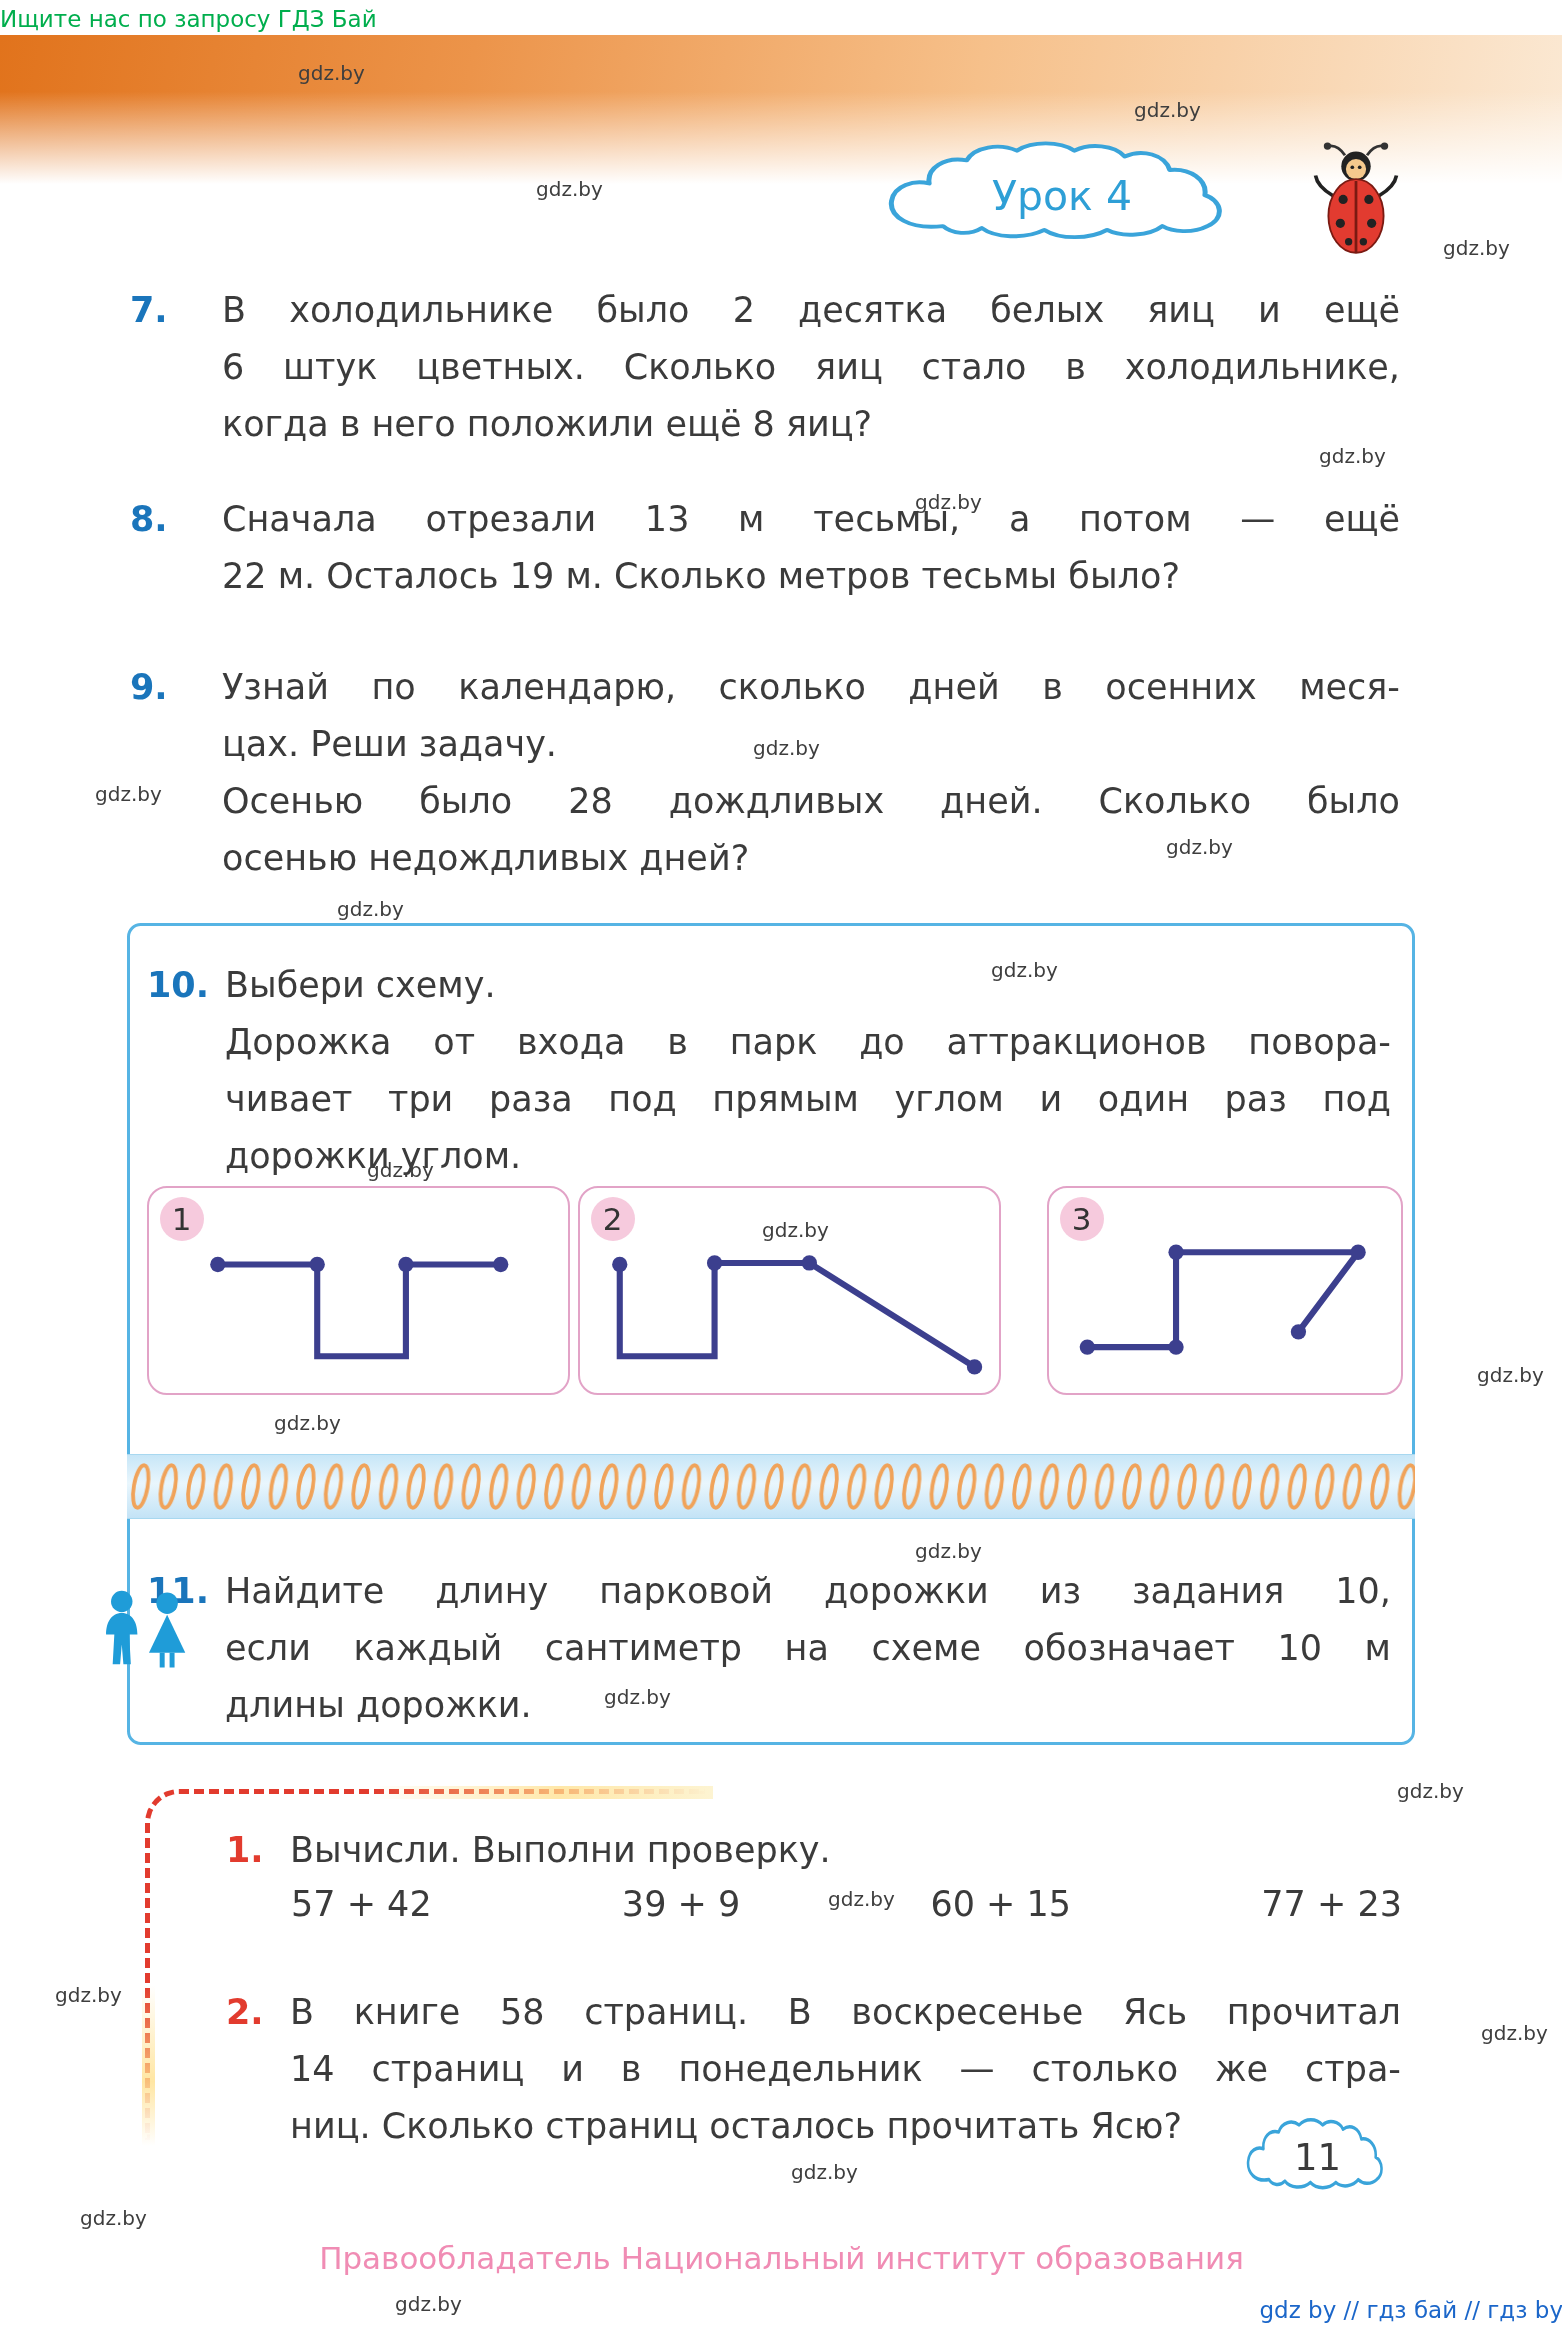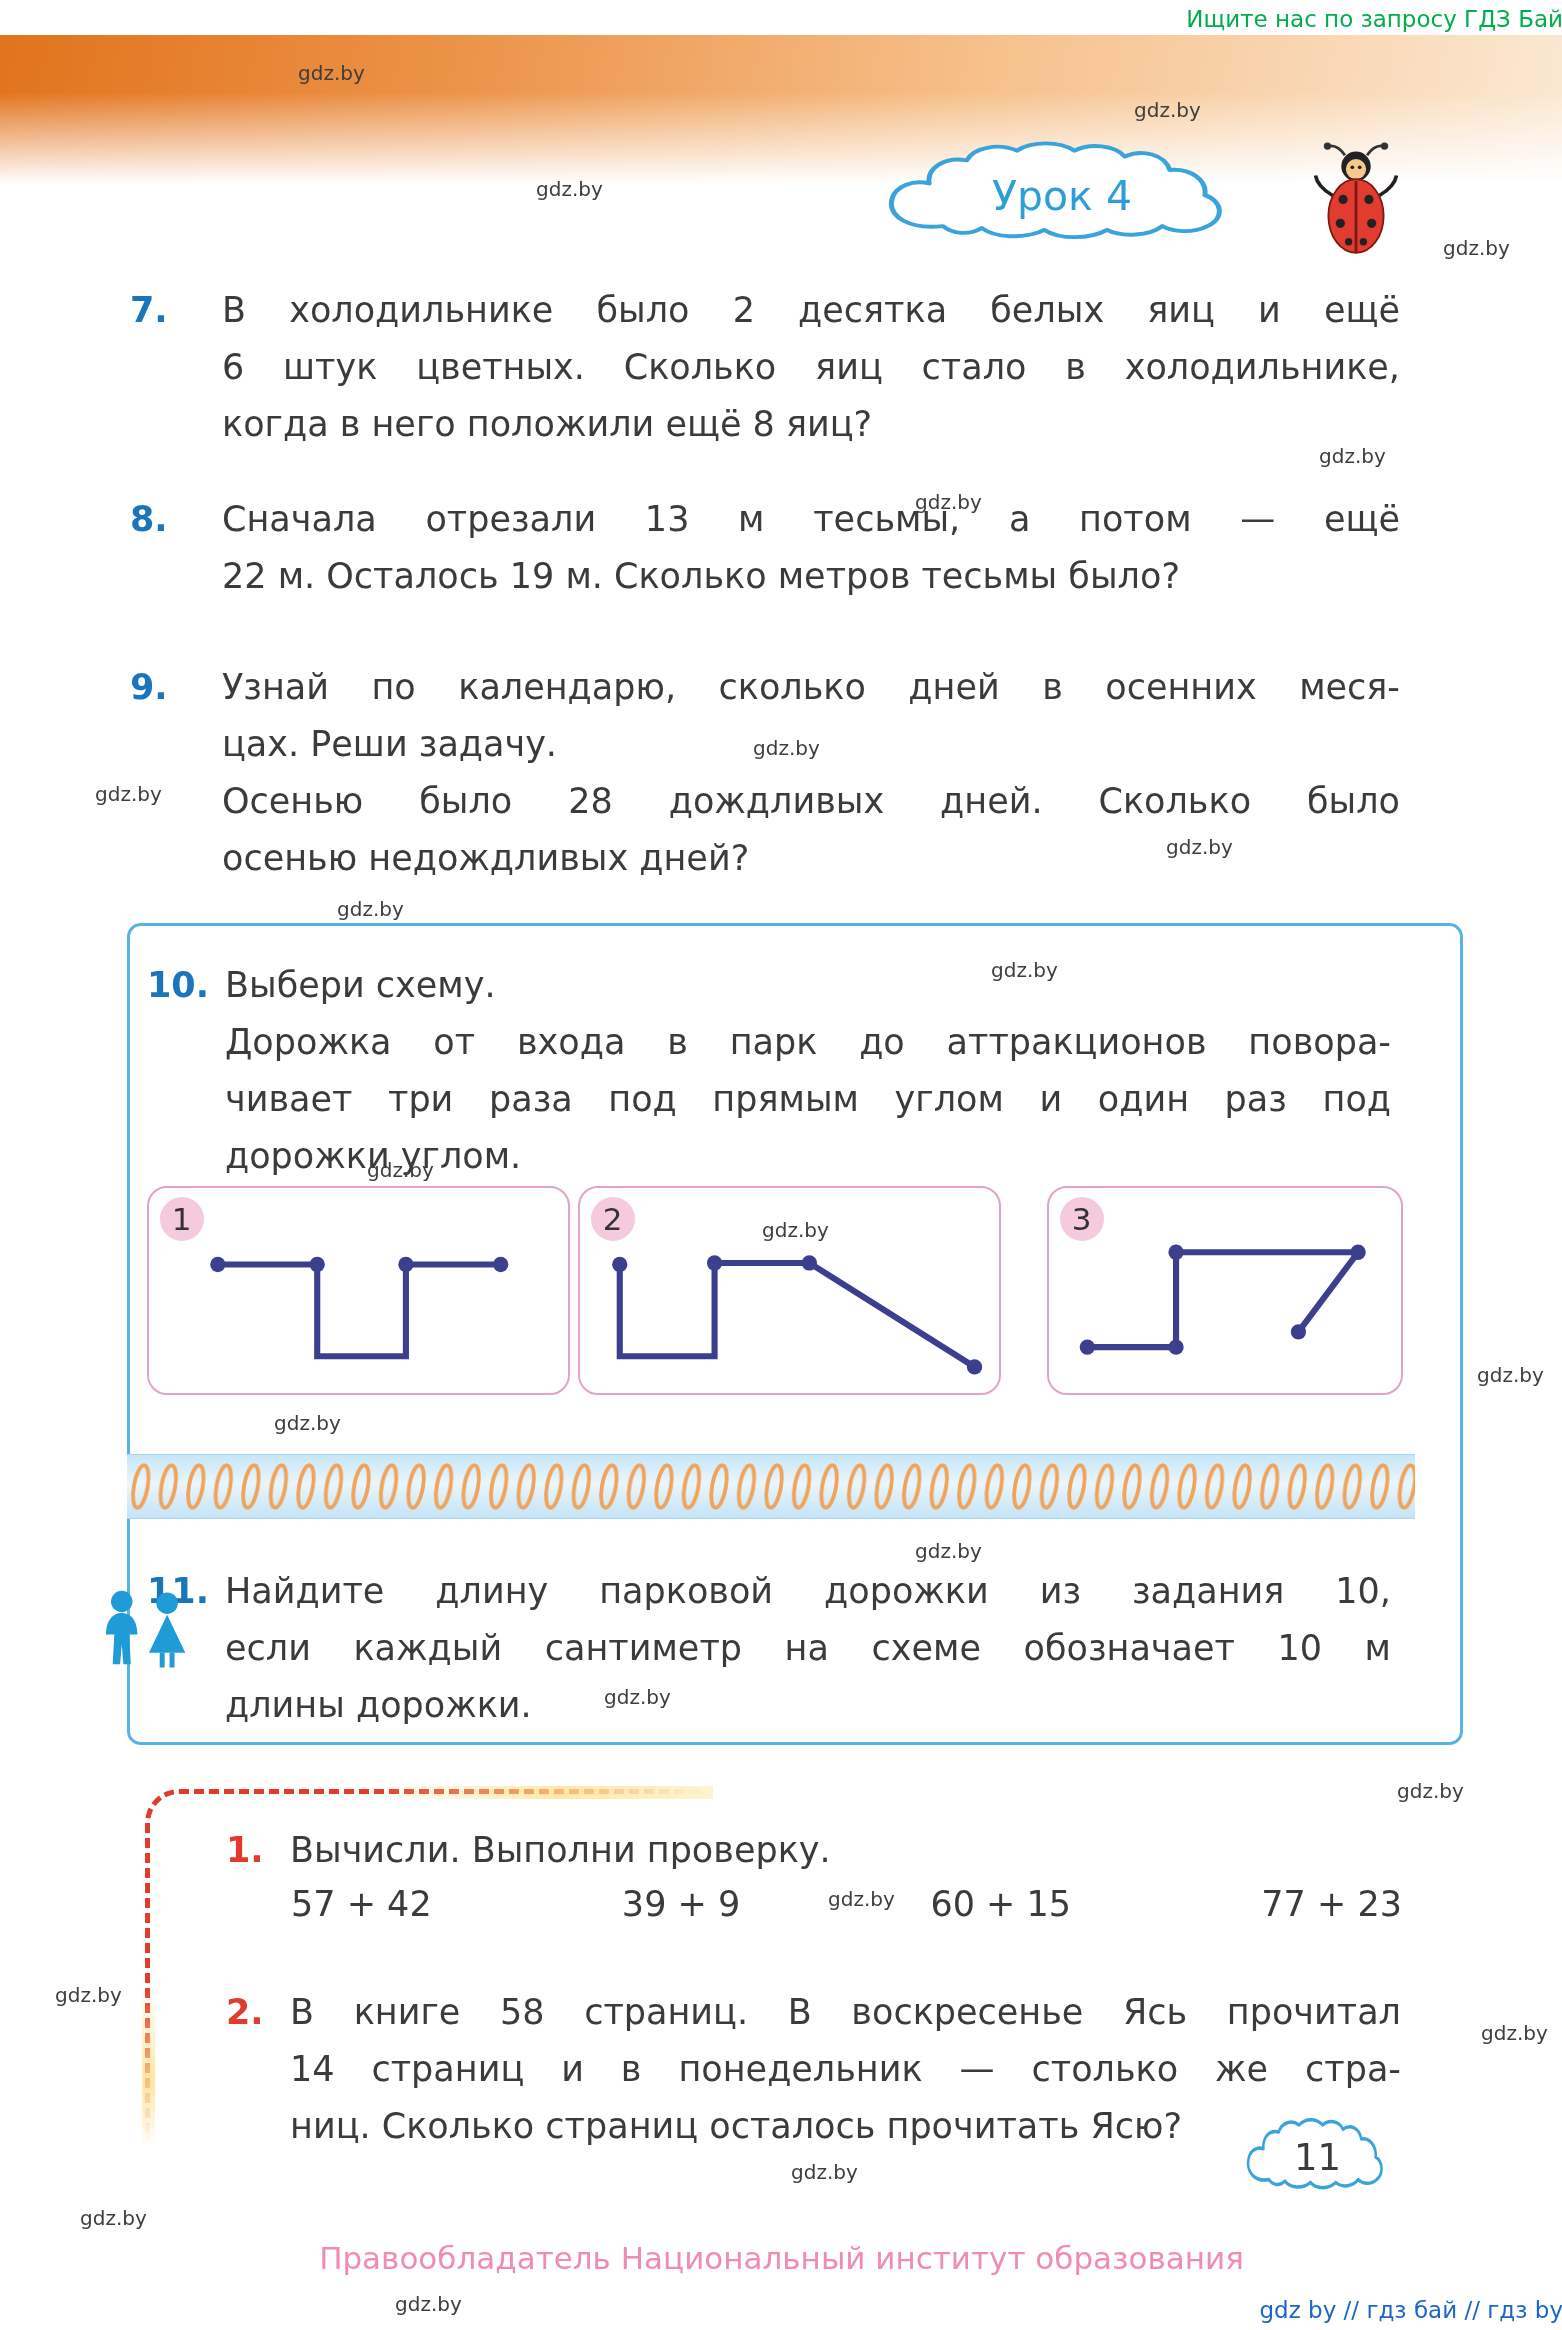--- a/index.html
+++ b/index.html
@@ -1,19 +1,19 @@
 <!DOCTYPE html>
 <html style="font-size:12.2px"><head>
 <meta charset="utf-8">
 <style>
   html,body{margin:0;padding:0;background:#fff;}
   .page{position:relative;width:1563px;height:2330px;background:#fff;overflow:hidden;
         font-family:"DejaVu Sans","Liberation Sans",sans-serif;color:#3b3b3b;}
 
-  .banner{position:absolute;top:6.1px;left:0;width:100%;text-align:right;
+  .banner{position:absolute;top:6.1px;left:0;width:100%;text-align:left;
           font-size:23px;color:#00ae4d;z-index:8;}
 
   .band{position:absolute;top:35px;left:0;width:100%;height:149px;
         background:
           linear-gradient(to bottom, rgba(255,255,255,0) 0%, rgba(255,255,255,0) 38%, #ffffff 100%),
           linear-gradient(100deg,#e1731c 0%,#ec944a 30%,#f6c08a 62%,#fbe9d4 100%);}
 
   .wm{position:absolute;font-size:20px;color:#3e3e3e;z-index:6;}
 
   .cloud-wrap{position:absolute;}
@@ -29,21 +29,21 @@
 
   .prob{position:absolute;left:130px;display:flex;}
   .pnum{width:92px;font-size:35px;font-weight:bold;color:#1a75bb;line-height:57px;flex:none;}
   .ptext{width:1178px;font-size:35px;color:#3b3b3b;}
   .line{height:57px;line-height:57px;}
   .jl{text-align:justify;text-align-last:justify;}
   .ll{text-align:left;}
   .prob7{top:282px;} .prob8{top:491px;} .prob9{top:659px;}
 
   .bluebox{position:absolute;left:127px;top:923px;width:1282px;height:816px;
-           border:3.1px solid #56b4e4;border-radius:13.8px;background:#fff;padding-left:48px;}
+           border:3.1px solid #56b4e4;border-radius:13.8px;background:#fff;}
   .p10{position:absolute;left:17px;top:31px;display:flex;}
   .p10 .pnum{width:78px;}
   .p10 .ptext{width:1166px;}
   .p11{position:absolute;left:17px;top:637px;display:flex;}
   .p11 .pnum{width:78px;}
   .p11 .ptext{width:1166px;}
 
   .dbox{position:absolute;top:260px;height:205px;background:#fff;
         border:2.3px solid #e2a3c7;border-radius:20px;}
   .dbox1{left:17px;width:419px;}

